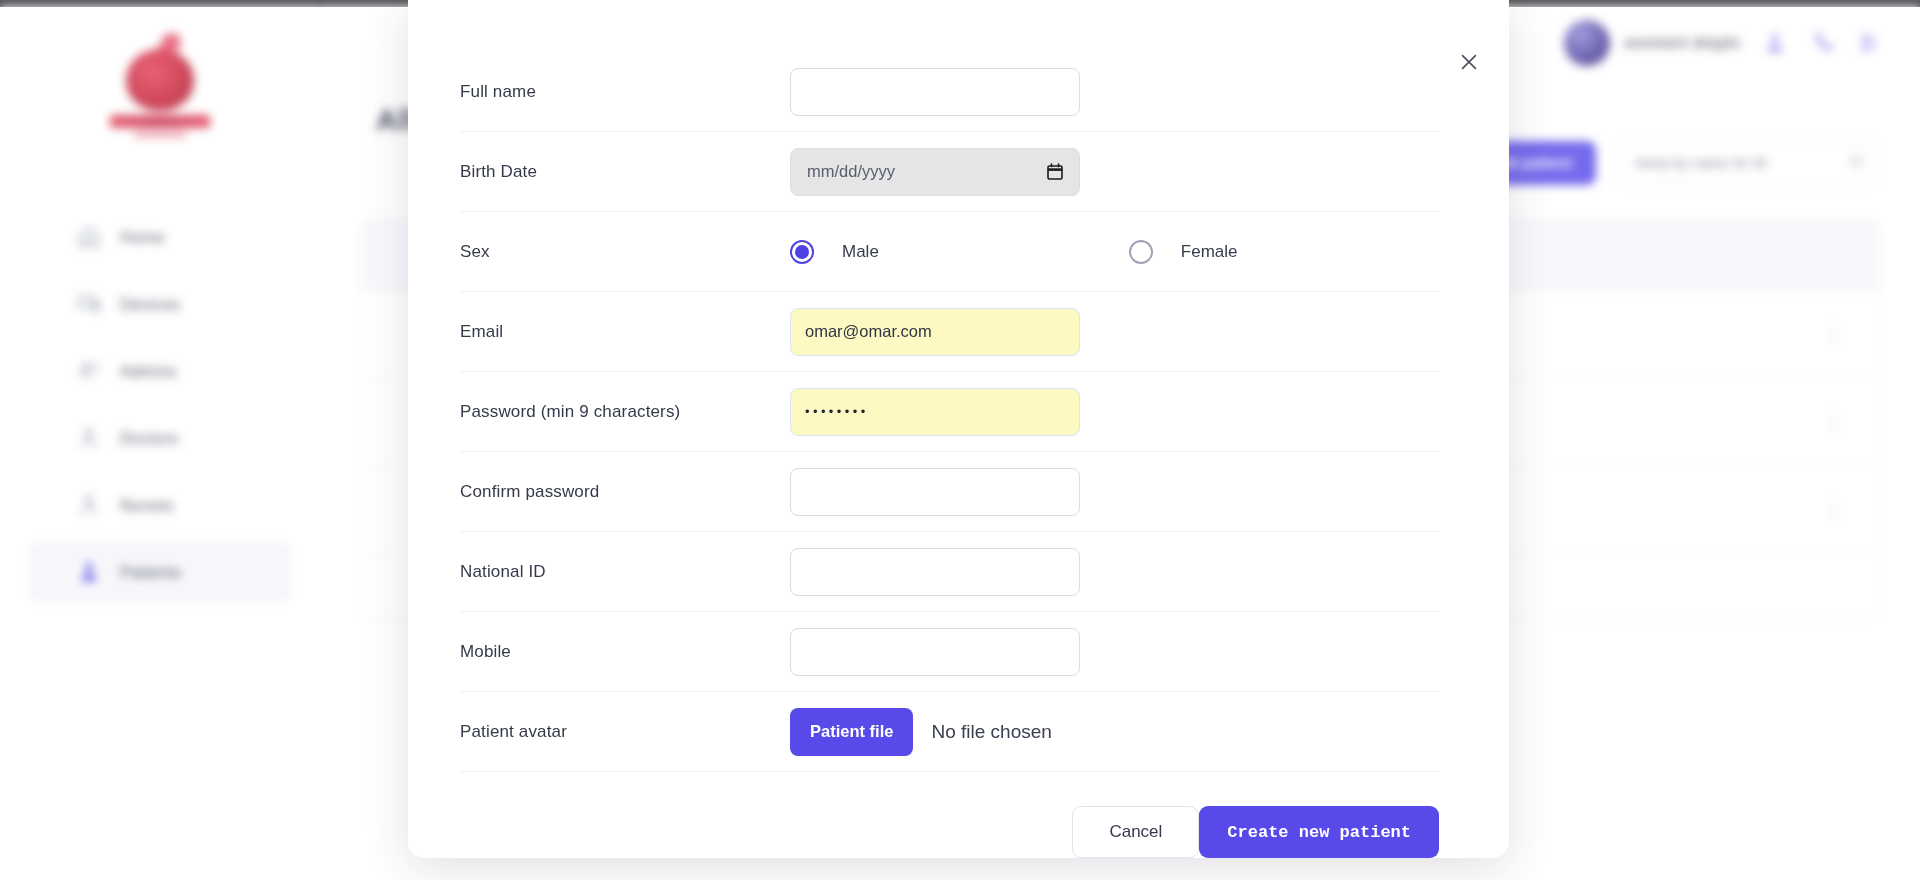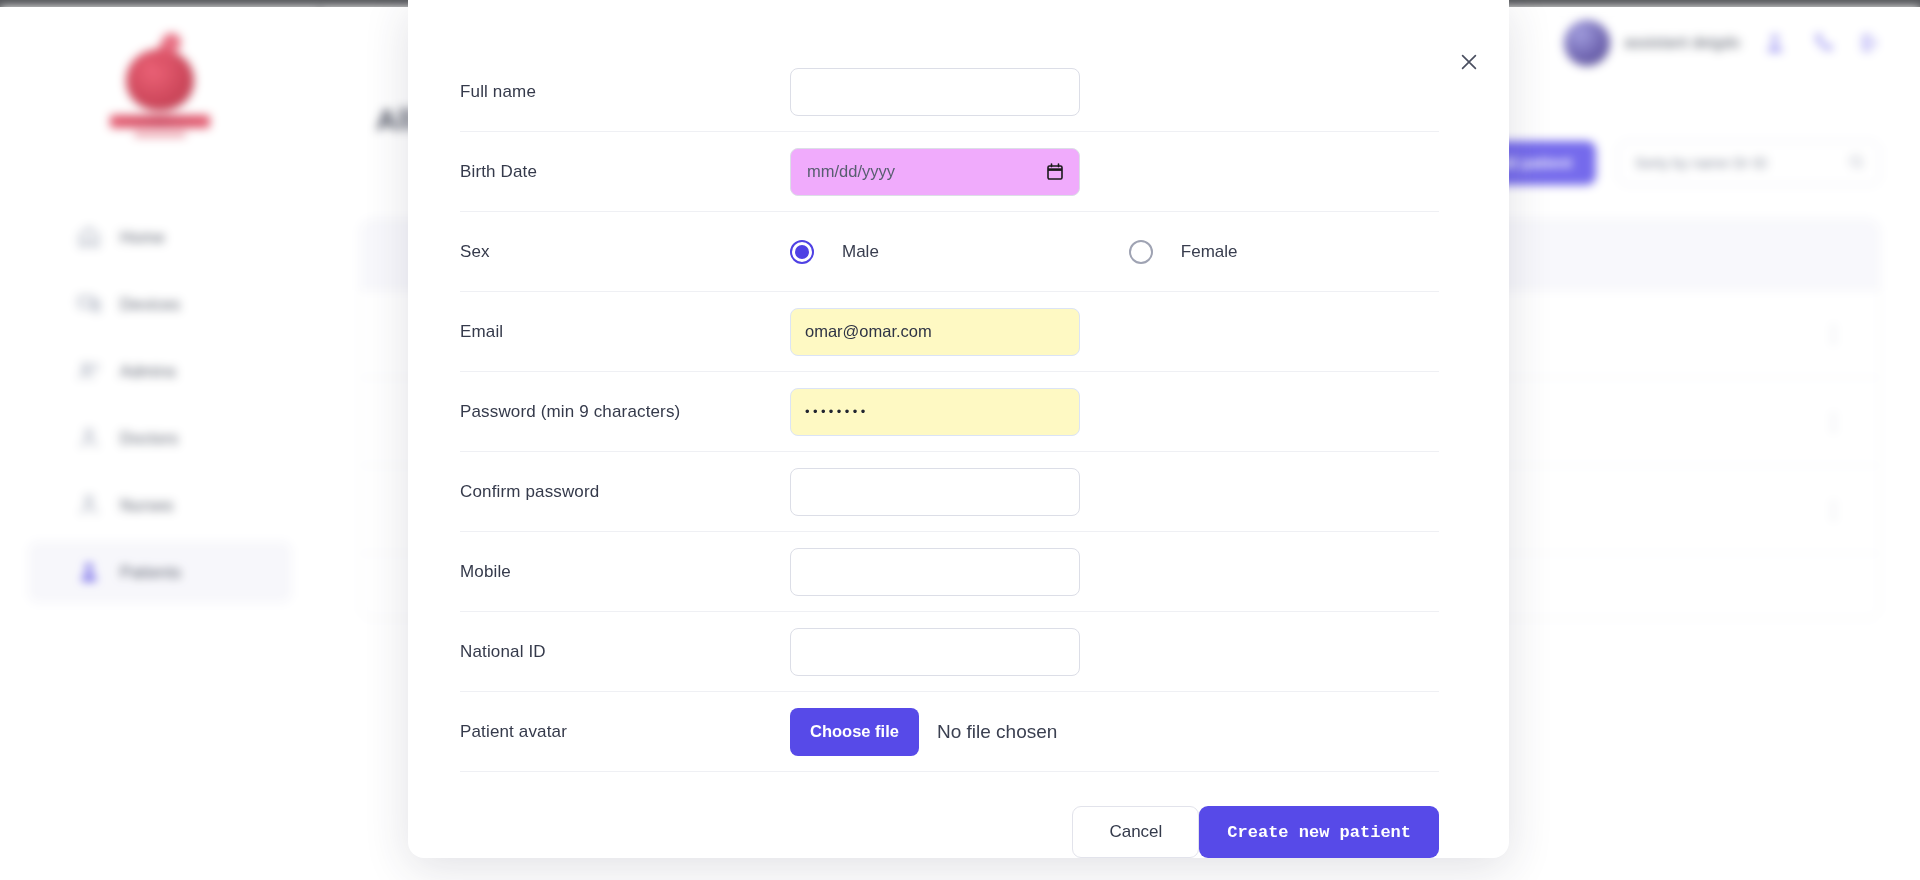--- a/index.html
+++ b/index.html
@@ -160,21 +160,21 @@
     border: 1px solid #dcdee7; border-radius: 8px;
     background: #ffffff; padding: 0 14px;
     font-family: "Liberation Sans", sans-serif; font-size: 16.5px; color: #2f3445;
     outline: none;
   }
   .txt-input.autofill { background: #fef9c3; border-color: #dbe4f6; }
   .txt-input::placeholder { color: #6f7588; }
 
   .date-input {
     width: 290px; height: 48px;
-    border: 1px solid #dcdee7; border-radius: 8px; background: #f0abfc;
+    border: 1px solid #dcdee7; border-radius: 8px; background: #e5e5e5;
     display: flex; align-items: center; justify-content: space-between;
     padding: 0 16px; font-size: 16.5px; color: #585e70; cursor: text;
   }
   .date-cal-icon { width: 16px; height: 17px; color: #1b1b1b; }
   .date-cal-icon svg { width: 16px; height: 17px; }
 
   .radio-group { display: flex; align-items: center; width: 100%; }
   .radio-opt { display: flex; align-items: center; gap: 28px; cursor: pointer; }
   .radio-opt.second { margin-left: 250px; }
   .radio-dot {
@@ -415,37 +415,37 @@
     </div>
 
     <div class="form-row">
       <div class="row-label">Confirm password</div>
       <div class="row-control">
         <input class="txt-input" type="password" value="" style="">
       </div>
     </div>
 
     <div class="form-row">
+      <div class="row-label">National ID</div>
+      <div class="row-control">
+        <input class="txt-input" type="text" value="" style="">
+      </div>
+    </div>
+
+    <div class="form-row">
       <div class="row-label">Mobile</div>
       <div class="row-control">
         <input class="txt-input" type="text" value="" style="">
       </div>
     </div>
 
     <div class="form-row">
-      <div class="row-label">National ID</div>
-      <div class="row-control">
-        <input class="txt-input" type="text" value="" style="">
-      </div>
-    </div>
-
-    <div class="form-row">
       <div class="row-label">Patient avatar</div>
       <div class="row-control">
-        <button id="choose-file-btn">Choose file</button>
+        <button id="choose-file-btn">Patient file</button>
         <span id="no-file-text">No file chosen</span>
       </div>
     </div>
 
   </div>
 
   <div id="modal-footer">
     <button id="cancel-btn">Cancel</button>
     <button id="create-btn">Create new patient</button>
   </div>

